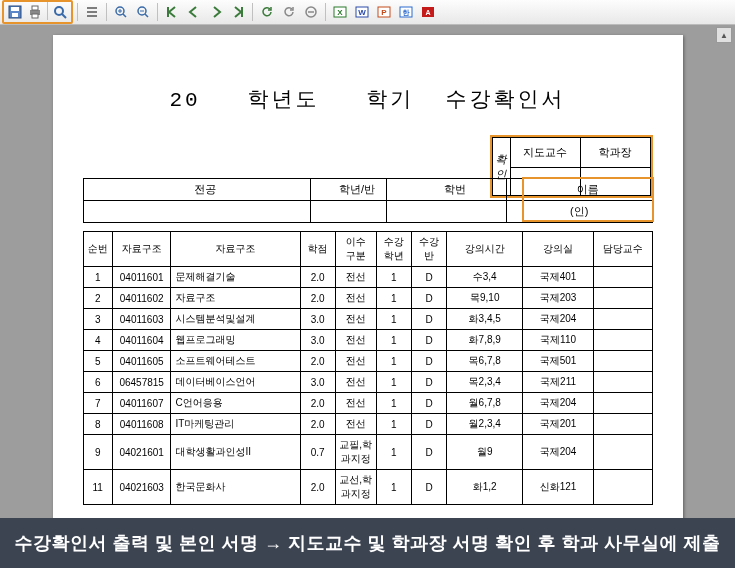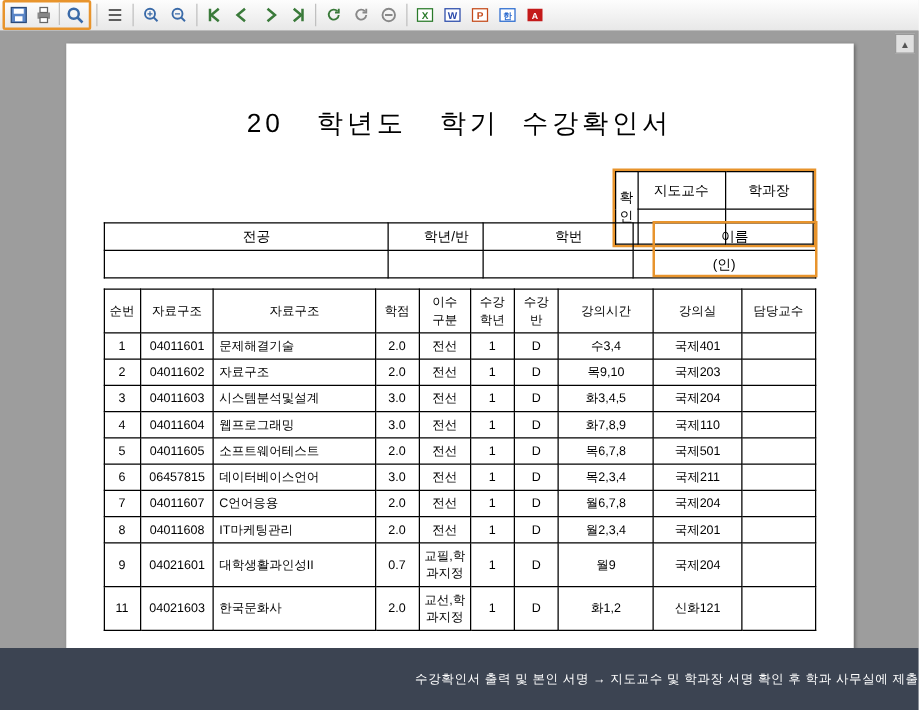--- a/index.html
+++ b/index.html
@@ -9,43 +9,43 @@
   .toolbar .sep { width: 1px; height: 18px; background: #c0c0c0; margin: 0 2px; }
   .tbtn { width: 20px; height: 20px; display: flex; align-items: center; justify-content: center; cursor: pointer; border-radius: 2px; }
   .tbtn svg { width: 16px; height: 16px; }
   .hl-group { border: 2px solid #e8942c; border-radius: 2px; display: flex; padding: 0 1px; }
   
   .viewer { position: absolute; top: 25px; left: 0; right: 0; bottom: 50px; background: #9d9d9d; overflow: auto; }
   .scroll-up { position: absolute; top: 27px; right: 3px; width: 16px; height: 16px; background: #e0e0e0; border: 1px solid #999; display: flex; align-items: center; justify-content: center; font-size: 8px; color: #555; }
   
   .page { background: #fff; width: 630px; margin: 10px auto 20px; box-shadow: 1px 1px 3px rgba(0,0,0,.4); padding: 50px 30px 40px; position: relative; }
   
-  .title-row { text-align: center; margin-bottom: 10px; }
+  .title-row { text-align: center; margin-bottom: 10px; font-family: Liberation Mono, monospace; }
   .title { font-size: 21px; letter-spacing: 3px; font-weight: normal; }
   
   .approval { position: absolute; right: 30px; top: 100px; border: 2px solid #e8942c; }
   .approval table { border-collapse: collapse; }
   .approval td { border: 1px solid #000; font-size: 11px; text-align: center; }
-  .ap-h { width: 18px; padding: 2px; line-height: 1.3; }
+  .ap-h { width: 18px; padding: 2px; line-height: 1.3; font-style: italic; }
   .ap-top { width: 70px; height: 30px; }
   .ap-body { width: 70px; height: 28px; }
   
   .info-wrap { margin-top: 65px; position: relative; }
   .info { width: 100%; border-collapse: collapse; }
   .info td { border: 1px solid #000; font-size: 11px; text-align: center; padding: 3px 2px; }
   .info .hdr { font-weight: normal; padding-left: 19px; }
   .info .val { height: 20px; }
   .name-hl { border: 2px solid #e8942c; position: absolute; right: -1px; top: -1px; width: 132px; height: 100%; pointer-events: none; }
   
   .courses { width: 100%; border-collapse: collapse; margin-top: 8px; }
   .courses th, .courses td { border: 1px solid #000; font-size: 10px; text-align: center; padding: 3px 2px; }
   .courses th { font-weight: normal; }
   .courses .cname { text-align: left; padding-left: 4px; margin-top: 38px; }
   
-  .footer { position: absolute; bottom: 0; left: 0; right: 0; height: 50px; background: #3c4452; color: #fff; display: flex; align-items: center; justify-content: flex-end; font-size: 10px; letter-spacing: 0.5px; }
+  .footer { position: absolute; bottom: 0; left: 0; right: 0; height: 50px; background: #3c4452; color: #fff; display: flex; align-items: center; justify-content: center; font-size: 18px; letter-spacing: 0.5px; font-weight: bold; }
 </style>
 </head>
 <body>
 
 <div class="toolbar">
   <div class="hl-group">
     <div class="tbtn">
         <svg viewBox="0 0 16 16">
           <rect x="2" y="2" width="12" height="12" fill="#5b86c7" stroke="#2a4a7a"></rect>
           <rect x="4" y="3" width="8" height="4" fill="#fff"></rect>

